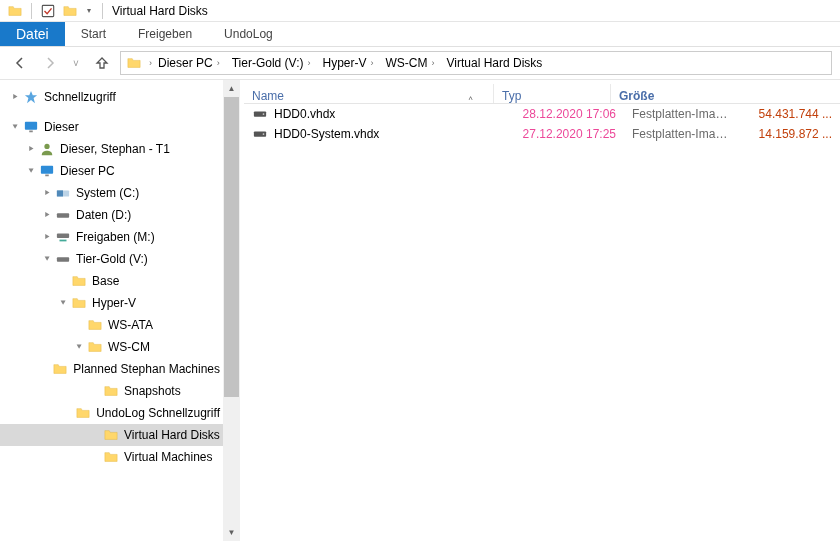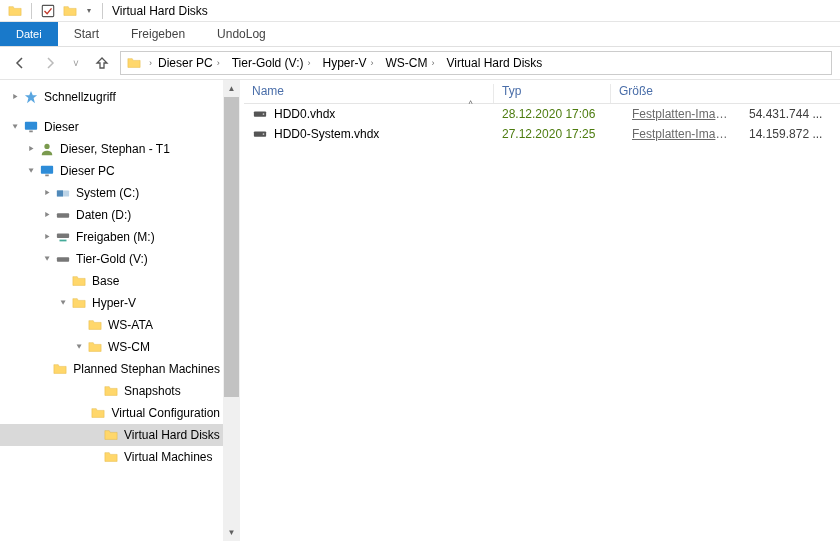--- a/index.html
+++ b/index.html
@@ -40,21 +40,21 @@
     border-bottom: 1px solid #e0e0e0;
   }
   .ribbon .tab {
     padding: 0 16px;
     display:flex; align-items:center;
     color:#444;
     cursor: default;
   }
   .ribbon .tab.file {
     background:#1979ca; color:#fff;
-    font-size:11px;
+    font-size:14px;
   }
 
   
   .navrow {
     height: 33px;
     display: flex;
     align-items: center;
     padding: 0 8px;
     gap: 6px;
     border-bottom: 1px solid #e5e5e5;
@@ -142,42 +142,42 @@
   }
   .list-header {
     display:flex;
     height:24px;
     align-items:center;
     border-bottom:1px solid #e5e5e5;
     color:#4a6ea9;
     font-size:12px;
     padding-top:4px;
   }
-  .col { padding:0 8px; border-right:1px solid #e9e9e9; display:flex; align-items:flex-start; height:100%;flex-direction:column; }
+  .col { padding:0 8px; border-right:1px solid #e9e9e9; display:flex; align-items:flex-end; height:100%; }
   .col.name { width:250px; }
   .col.date { width:130px; }
   .col.type { width:117px; }
-  .col.size { flex:1; border-right:none; }
+  .col.size { flex:1; border-right:none;font-weight:bold; }
   .sort-ind {
     position:relative;
     font-size:8px; color:#666; margin-left:auto; margin-right:12px;
   }
 
   .rows {}
   .row {
     display:flex;
     height:20px;
     align-items:center;
     font-size:12px;
   }
-  .cell { padding:0 8px; overflow:hidden; text-overflow:ellipsis; white-space:nowrap; }
+  .cell { padding:0 8px; overflow:hidden; text-overflow:ellipsis; white-space:nowrap;text-align:right; }
   .cell.name { width:250px; display:flex; align-items:center; }
-  .cell.date { width:130px; color:#4d7c0f; }
-  .cell.type { width:117px; color:#6a6a6a;text-decoration:underline; }
-  .cell.size { flex:1; color:#404040; }
+  .cell.date { width:130px; color:#ec4899; }
+  .cell.type { width:117px; color:#6a6a6a; }
+  .cell.size { flex:1; color:#c2410c; }
   .file-icon { width:16px; height:16px; margin-right:6px; display:inline-flex; align-items:center; justify-content:center; }
 
   
   .folder-svg { fill:#ffd76b; stroke:#e0b43a; stroke-width:0.5; }
   .checkbox-svg { fill:none; stroke:#555; stroke-width:1.3; }
   .tick { stroke:#c0392b; fill:none; stroke-width:1.6; }
   .star-svg { fill:#5aa6e0; }
   .monitor-svg { fill:#2d8cd8; }
   .hdd-svg { fill:#555; }
 
@@ -427,21 +427,21 @@
     </div>
 
     <div class="tree-item">
       <span class="indent" style="width:88px"></span>
       <span class="expander empty">⯈</span>
       <span class="tree-icon">
         <svg width="14" height="14" viewBox="0 0 16 16">
             <path class="folder-svg" d="M1 3h5l1 2h8v8H1z"></path>
           </svg>
       </span>
-      <span class="tree-label">Virtual Configuration</span>
+      <span class="tree-label">UndoLog Schnellzugriff</span>
     </div>
 
     <div class="tree-item selected">
       <span class="indent" style="width:88px"></span>
       <span class="expander empty">⯈</span>
       <span class="tree-icon">
         <svg width="14" height="14" viewBox="0 0 16 16">
             <path class="folder-svg" d="M1 3h5l1 2h8v8H1z"></path>
           </svg>
       </span>

